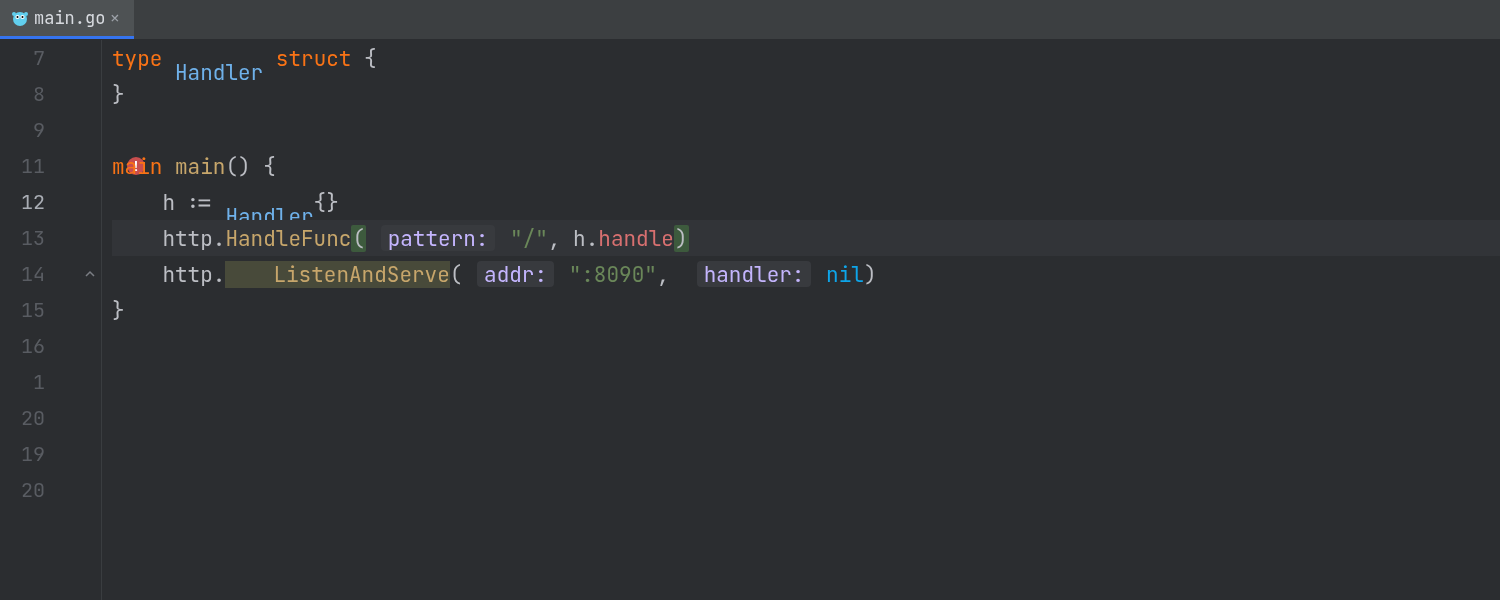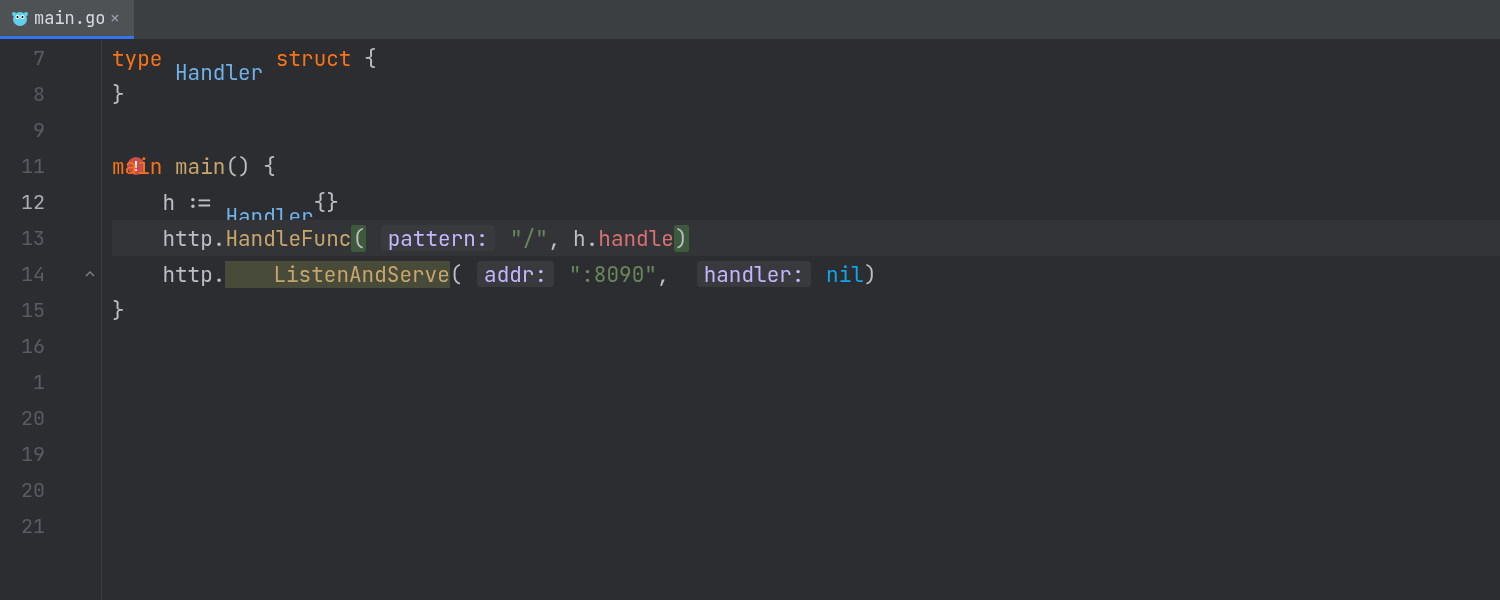--- a/index.html
+++ b/index.html
@@ -200,23 +200,20 @@
       </div>
       <div class="gline">
         <span class="num">20</span>
       </div>
       <div class="gline">
         <span class="num">19</span>
       </div>
       <div class="gline">
         <span class="num">20</span>
       </div>
-      <div class="gline">
-        <span class="num">21</span>
-      </div>
     </div>
 
   <div class="code">
 
     <div class="cline">
       <span class="kw">type</span><span class="txt"> </span><span class="typ">Handler</span><span class="txt"> </span><span class="kw">struct</span><span class="txt"> {</span>
     </div>
 
     <div class="cline">
       <span class="txt">}</span>

